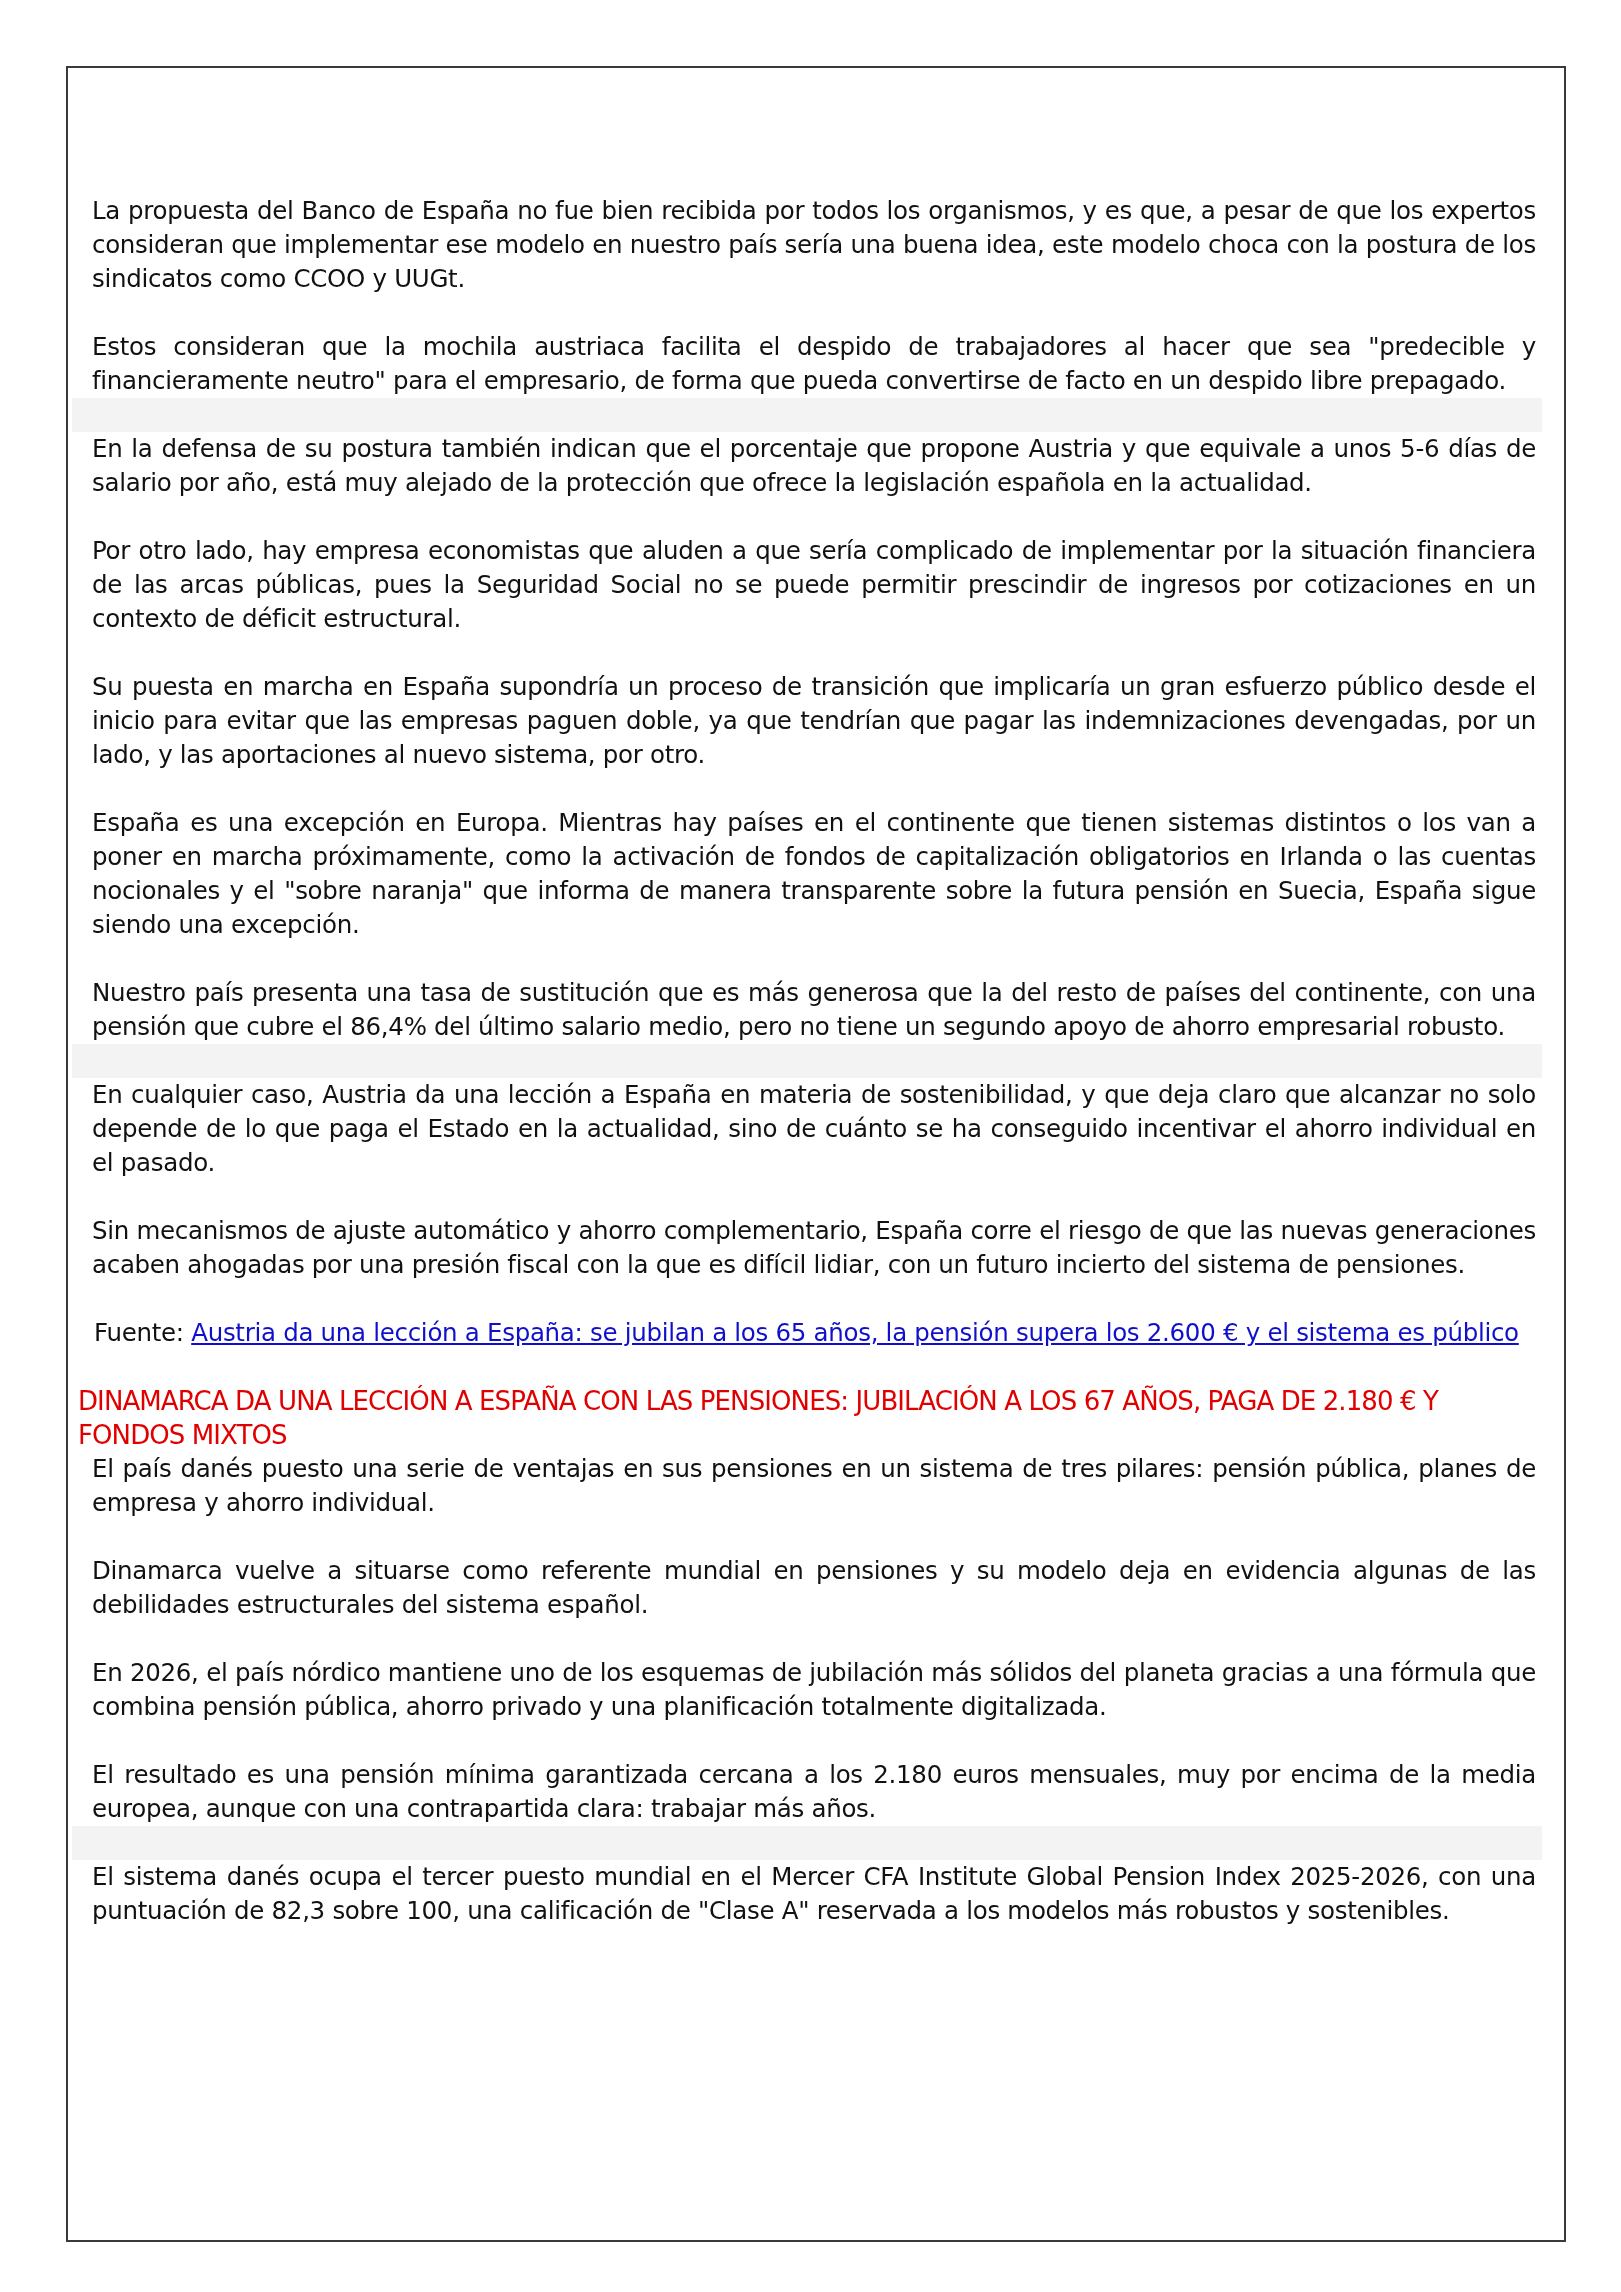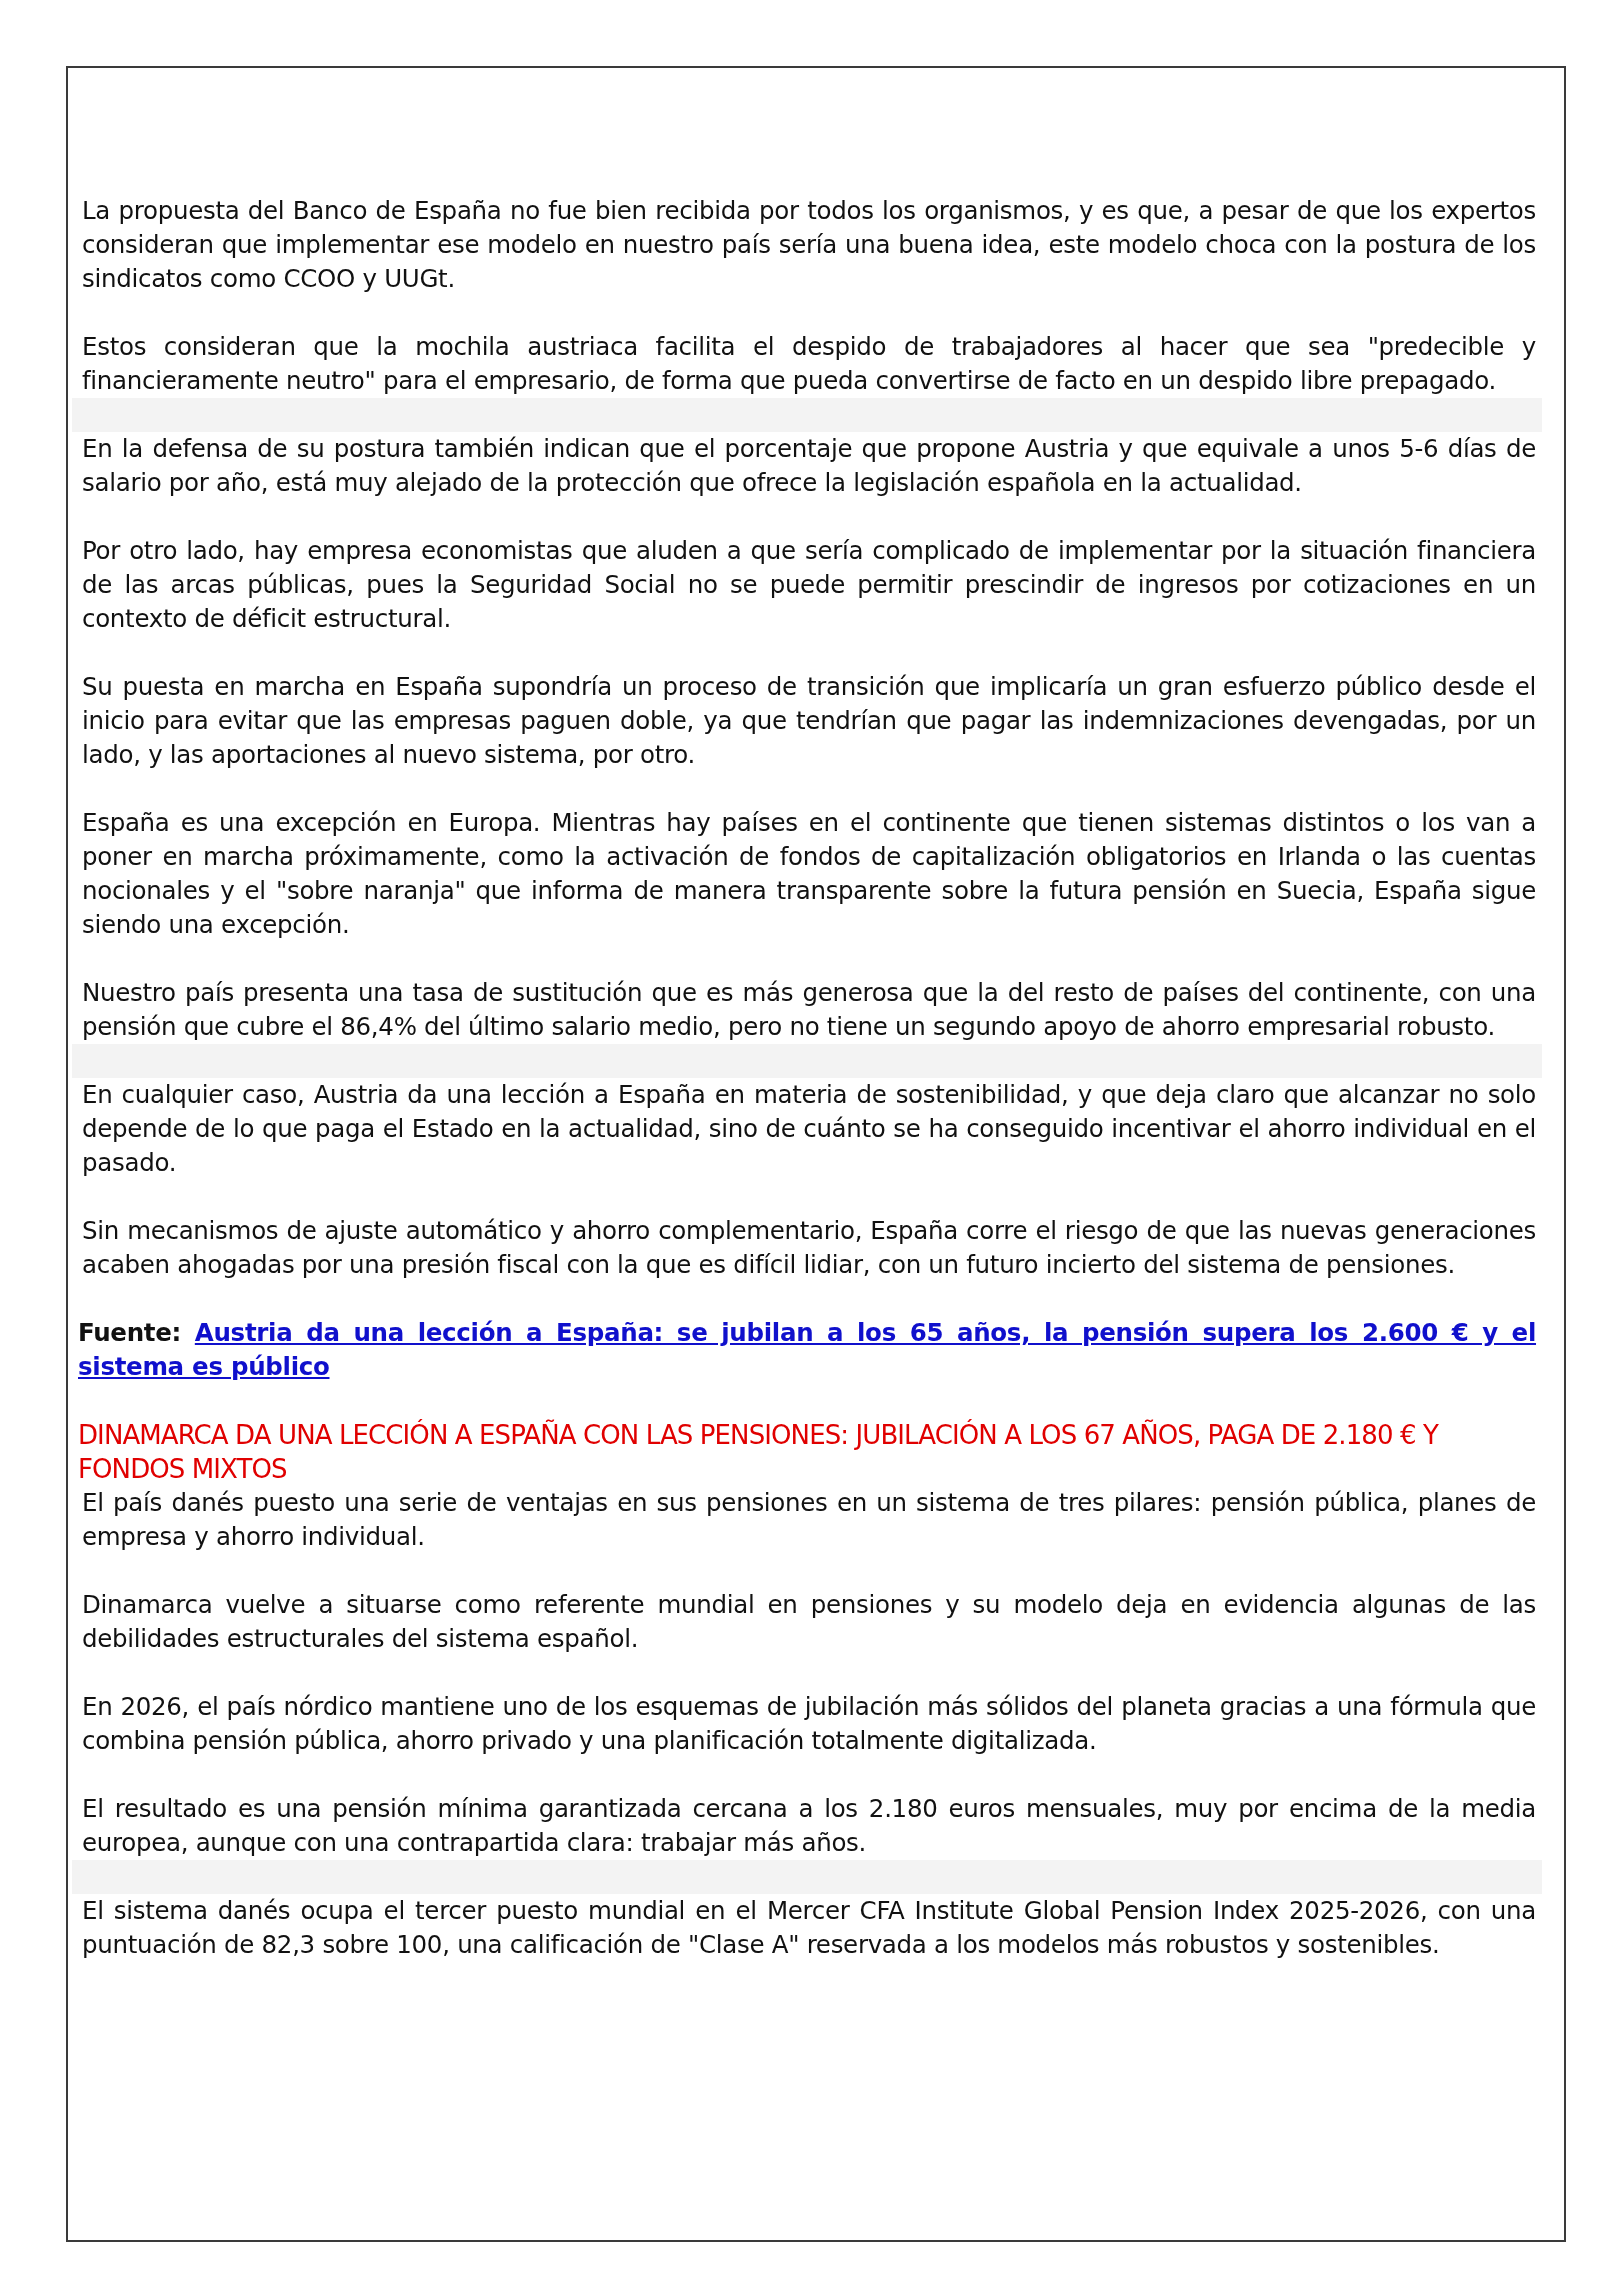--- a/index.html
+++ b/index.html
@@ -6,24 +6,24 @@
   body { width: 1621px; height: 2293px; position: relative; overflow: hidden; }
   .page-frame {
     position: absolute; left: 66px; top: 66px; width: 1500px; height: 2176px;
     border: 2px solid #3a3a3a; box-sizing: border-box; background: #fff;
   }
   .content {
     position: absolute; left: 78px; top: 194px; width: 1458px;
     font-family: "DejaVu Sans", sans-serif; font-size: 24.5px; line-height: 34px;
     color: #111111;
   }
-  .para { margin: 0 0 34px 4px; text-align: justify; letter-spacing: -0.3px; word-spacing: 0px; }
+  .para { margin: 0 0 34px 14px; text-align: justify; letter-spacing: -0.3px; word-spacing: 0px; }
   .para.no-gap { margin-bottom: 0; }
   .spacer-bar { height: 34px; background: #f3f3f3; margin-left: -5.9px; margin-right: -5.9px; }
-  .source { margin: 0 0 34px 0; text-align: justify; letter-spacing: -0.3px; font-weight: bold; }
+  .source { margin: 0 0 34px 16px; text-align: justify; letter-spacing: -0.3px; }
   .source a { color: #1010cc; text-decoration: underline; }
   .heading {
     margin: 0; color: #e00000; font-weight: normal; font-size: 26px; line-height: 34px;
     letter-spacing: -0.9px; text-transform: uppercase;
   }
 </style>
 </head>
 <body>
 
 <div class="page-frame"></div>

